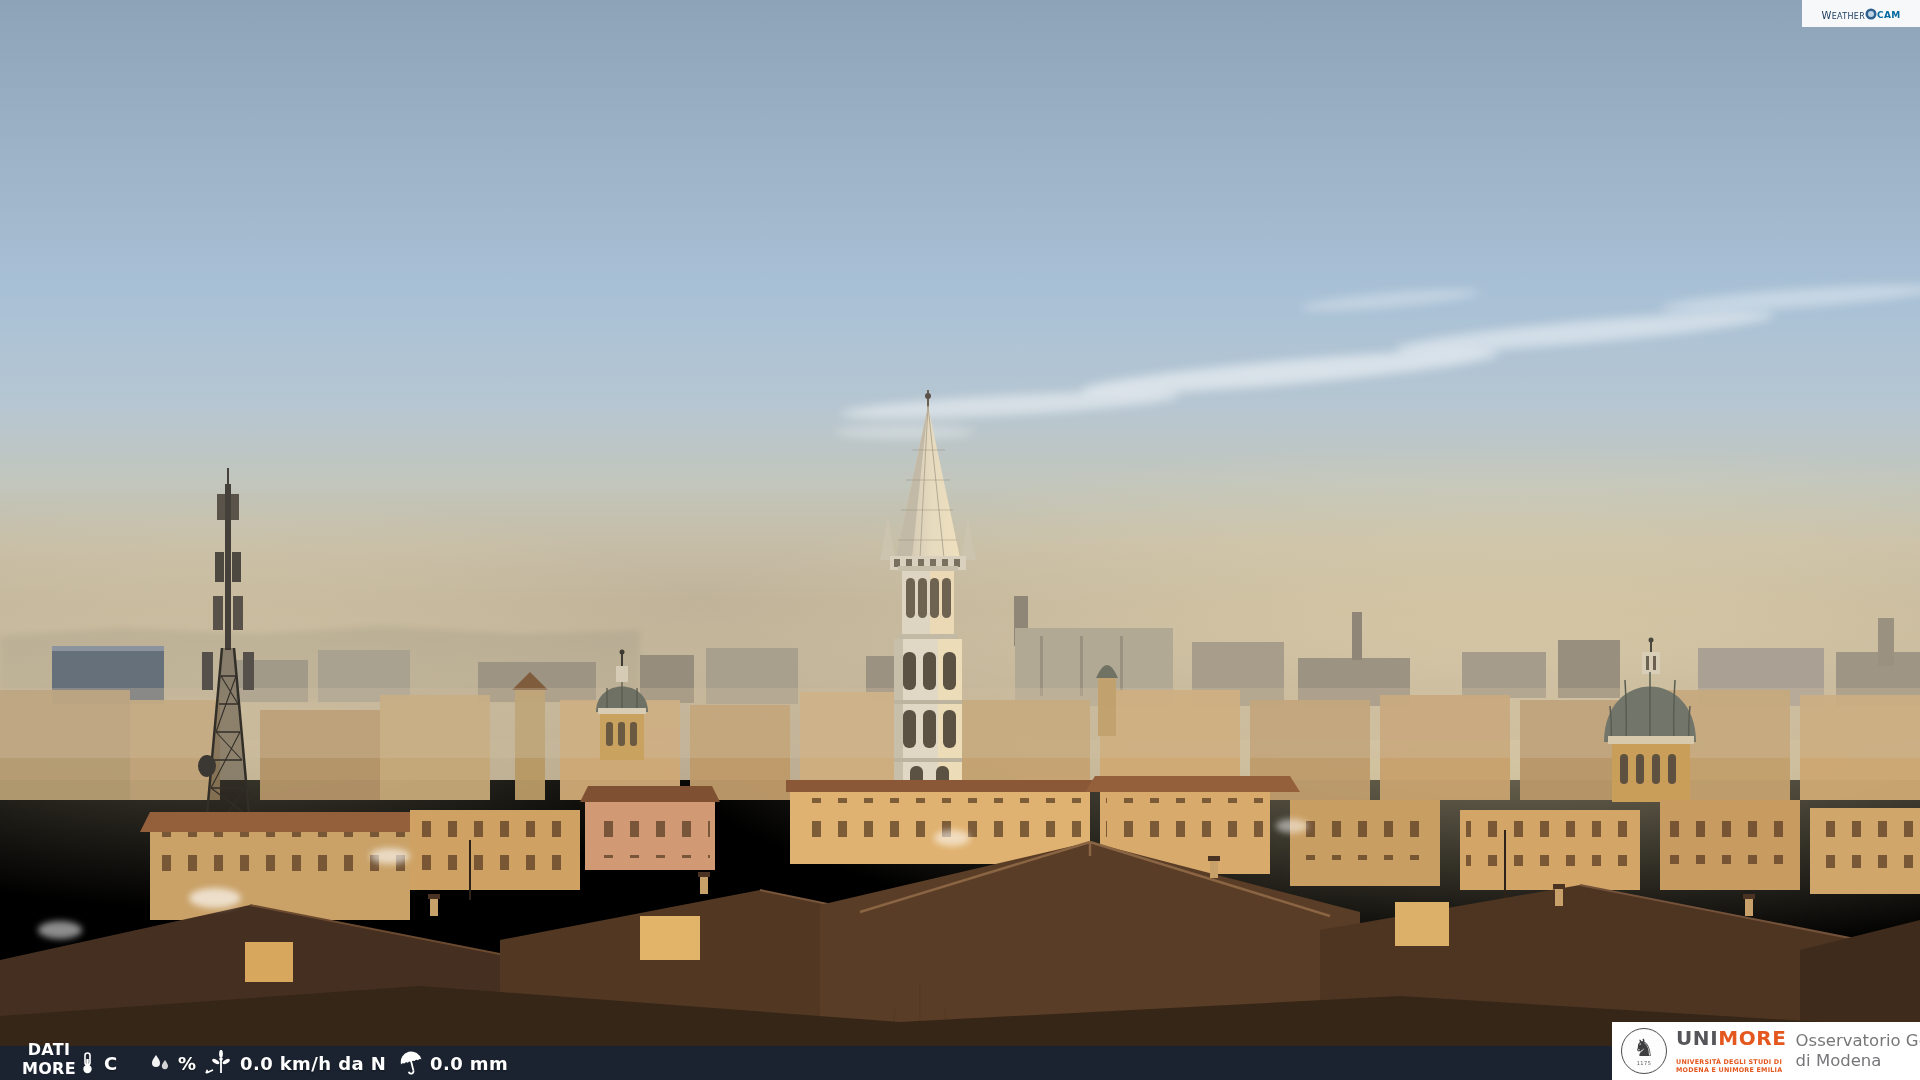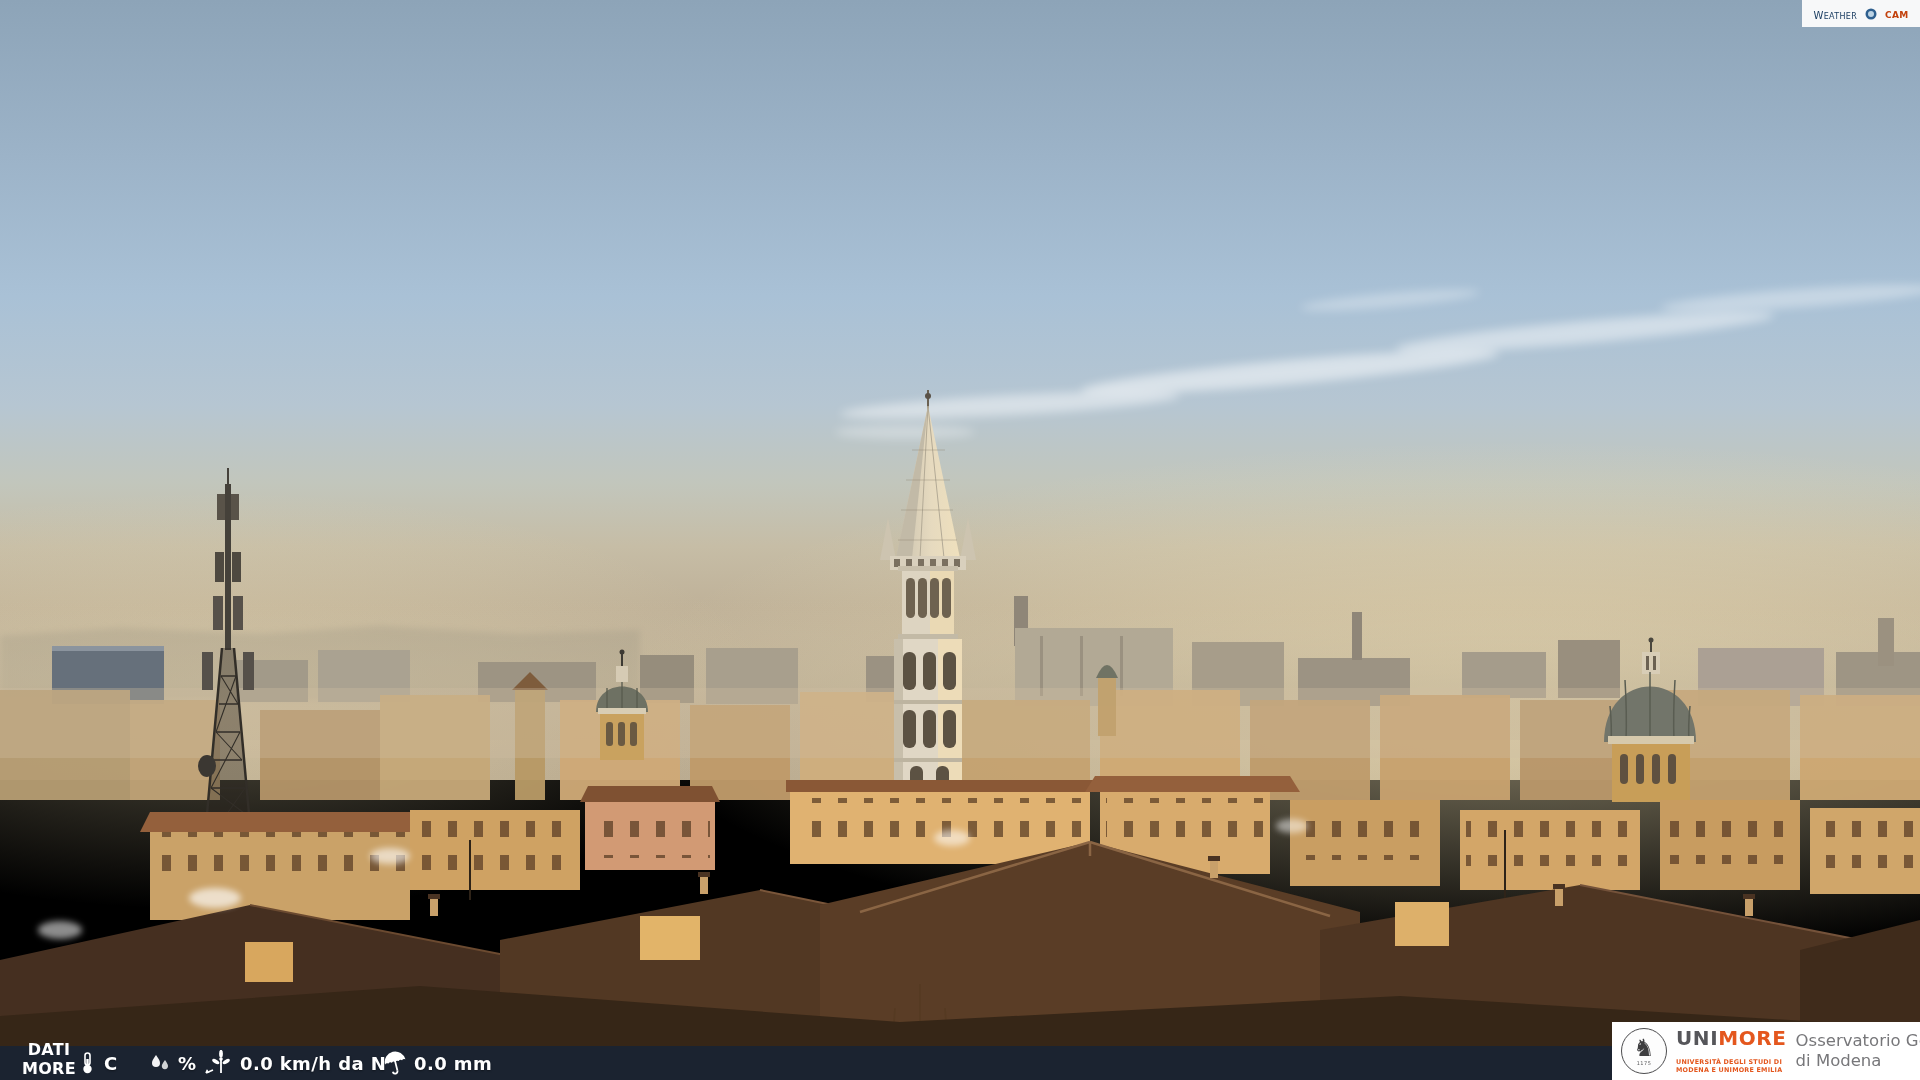--- a/index.html
+++ b/index.html
@@ -15,25 +15,25 @@
     font-weight:bold; font-size:14px; letter-spacing:0.4px;
     text-shadow:0 1px 1px rgba(0,0,0,0.25);
   }
   .topbar .dt { margin-left:35px; white-space:nowrap; }
   .topbar .sep { margin:0 28px 0 24px; font-weight:bold; }
   .topbar .title { white-space:nowrap; }
 
   .wxcam {
     position:absolute; right:0; top:0; width:118px; height:27px;
     background:#f7f8f9; display:flex; align-items:center; justify-content:center;
-    gap:8px; cursor:pointer;
+    gap:0; cursor:pointer;
   }
   .wxcam .w1 { color:#1d3f63; font-size:12px; font-variant:small-caps; letter-spacing:0.3px; font-weight:500; text-transform:lowercase; }
   .wxcam .w1::first-letter { font-size:14px; }
-  .wxcam .w2 { color:#c2410c; font-size:13px; font-weight:bold; font-variant:small-caps; text-transform:lowercase; letter-spacing:0.3px; }
+  .wxcam .w2 { color:#0369a1; font-size:13px; font-weight:bold; font-variant:small-caps; text-transform:lowercase; letter-spacing:0.3px; }
   .wxcam svg { display:block; }
 
   
   .wxbar {
     position:absolute; left:0; bottom:0; width:1920px; height:34px;
     background:rgba(16,34,60,0.70);
     color:#fff;
   }
   .wxbar .item { position:absolute; bottom:0; height:34px; display:flex; align-items:center; gap:6px; }
   .wxbar .lbl { position:absolute; left:22px; bottom:2px; font-size:16px; font-weight:bold; line-height:1.15; text-align:center; letter-spacing:0.3px; }
@@ -353,21 +353,21 @@
         <line x1="17" y1="10" x2="17" y2="23" stroke="#fff" stroke-width="1.8"></line>
         <circle cx="17" cy="9" r="1.8" fill="#fff"></circle>
         <ellipse cx="17" cy="3.8" rx="1.9" ry="4" fill="#fff"></ellipse>
         <ellipse cx="11.8" cy="11.6" rx="4" ry="1.9" fill="#fff" transform="rotate(30 11.8 11.6)"></ellipse>
         <ellipse cx="22.2" cy="11.6" rx="4" ry="1.9" fill="#fff" transform="rotate(-30 22.2 11.6)"></ellipse>
         <path d="M9 20 L2 23 M2 23 L5.5 21.8 M2 23 L3.4 19.8" stroke="#fff" stroke-width="1.6" fill="none"></path>
       </svg>
       <span class="val">0.0 km/h da N</span>
     </div>
 
-    <div class="item" style="left:382px;margin-top:22px;">
+    <div class="item" style="left:398px;margin-top:22px;">
       <svg width="26" height="26" viewBox="0 0 26 26">
         <g transform="rotate(-14 13 13)">
           <path d="M3 12 A10.5 10.5 0 0 1 24 12 q-1.7-1.6-3.5 0 q-1.7-1.6-3.5 0 q-1.7-1.6-3.5 0 q-1.7-1.6-3.5 0 q-1.7-1.6-3.5 0 q-1.7-1.6-3.5 0 Z" fill="#fff"></path>
           <line x1="13.5" y1="4" x2="13.5" y2="21" stroke="#fff" stroke-width="1.8"></line>
           <path d="M13.5 21 a2.4 2.4 0 0 1 -4.8 0" fill="none" stroke="#fff" stroke-width="1.8"></path>
         </g>
       </svg>
       <span class="val">0.0 mm</span>
     </div>
   </div>

